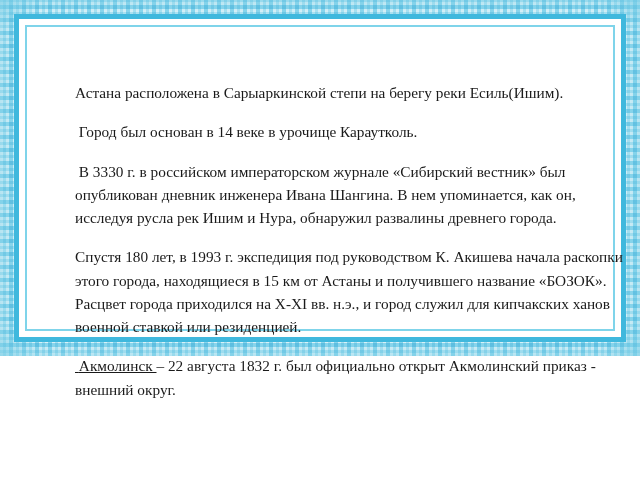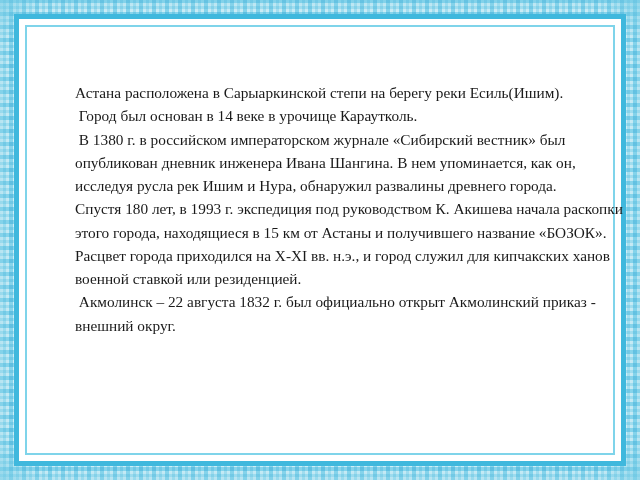--- a/index.html
+++ b/index.html
@@ -11,21 +11,21 @@
     height: 480px;
     overflow: hidden;
     font-family: "Liberation Serif", serif;
     background: #ffffff;
   }
 
   
   .slide {
     position: relative;
     width: 640px;
-    height: 480px;
+    height: 356px;
     box-sizing: border-box;
     background:
       repeating-linear-gradient(
         90deg,
         #ffffff 0px, #ffffff 3px,
         #bfe9f5 3px, #bfe9f5 6px,
         #ffffff 6px, #ffffff 9px,
         #8fd8ee 9px, #8fd8ee 13px
       ),
       repeating-linear-gradient(
@@ -82,36 +82,37 @@
   }
   .para {
     font-size: 15.3px;
     line-height: 1.52;
     color: #1a1a1a;
     margin: 0 0 0 0;
     text-align: left;
     white-space: pre-wrap;
   }
   .para + .para {
-    margin-top: 0;
+    margin-top: 16px;
   }
   .underline {
+    text-decoration: underline;
     text-align: right;
   }
 </style>
 </head>
 <body>
 
 <div class="slide">
   <div class="ring">
     <div class="ring-inner">
 
       <div class="content">
         <p class="para">Астана расположена в Сарыаркинской степи на берегу реки Есиль(Ишим).</p>
         <p class="para"> Город был основан в 14 веке в урочище Караутколь.</p>
-        <p class="para"> В 1380 г. в российском императорском журнале «Сибирский вестник» был опубликован дневник инженера Ивана Шангина. В нем упоминается, как он, исследуя русла рек Ишим и Нура, обнаружил развалины древнего города.</p>
+        <p class="para"> В 3330 г. в российском императорском журнале «Сибирский вестник» был опубликован дневник инженера Ивана Шангина. В нем упоминается, как он, исследуя русла рек Ишим и Нура, обнаружил развалины древнего города.</p>
         <p class="para">Спустя 180 лет, в 1993 г. экспедиция под руководством К. Акишева начала раскопки этого города, находящиеся в 15 км от Астаны и получившего название «БОЗОК». Расцвет города приходился на X-XI вв. н.э., и город служил для кипчакских ханов военной ставкой или резиденцией.</p>
         <p class="para"><span class="underline"> Акмолинск </span><span>– 22 августа 1832 г. был официально открыт Акмолинский приказ - внешний округ.</span></p>
       </div>
 
     </div>
   </div>
 </div>
 
 </body></html>

